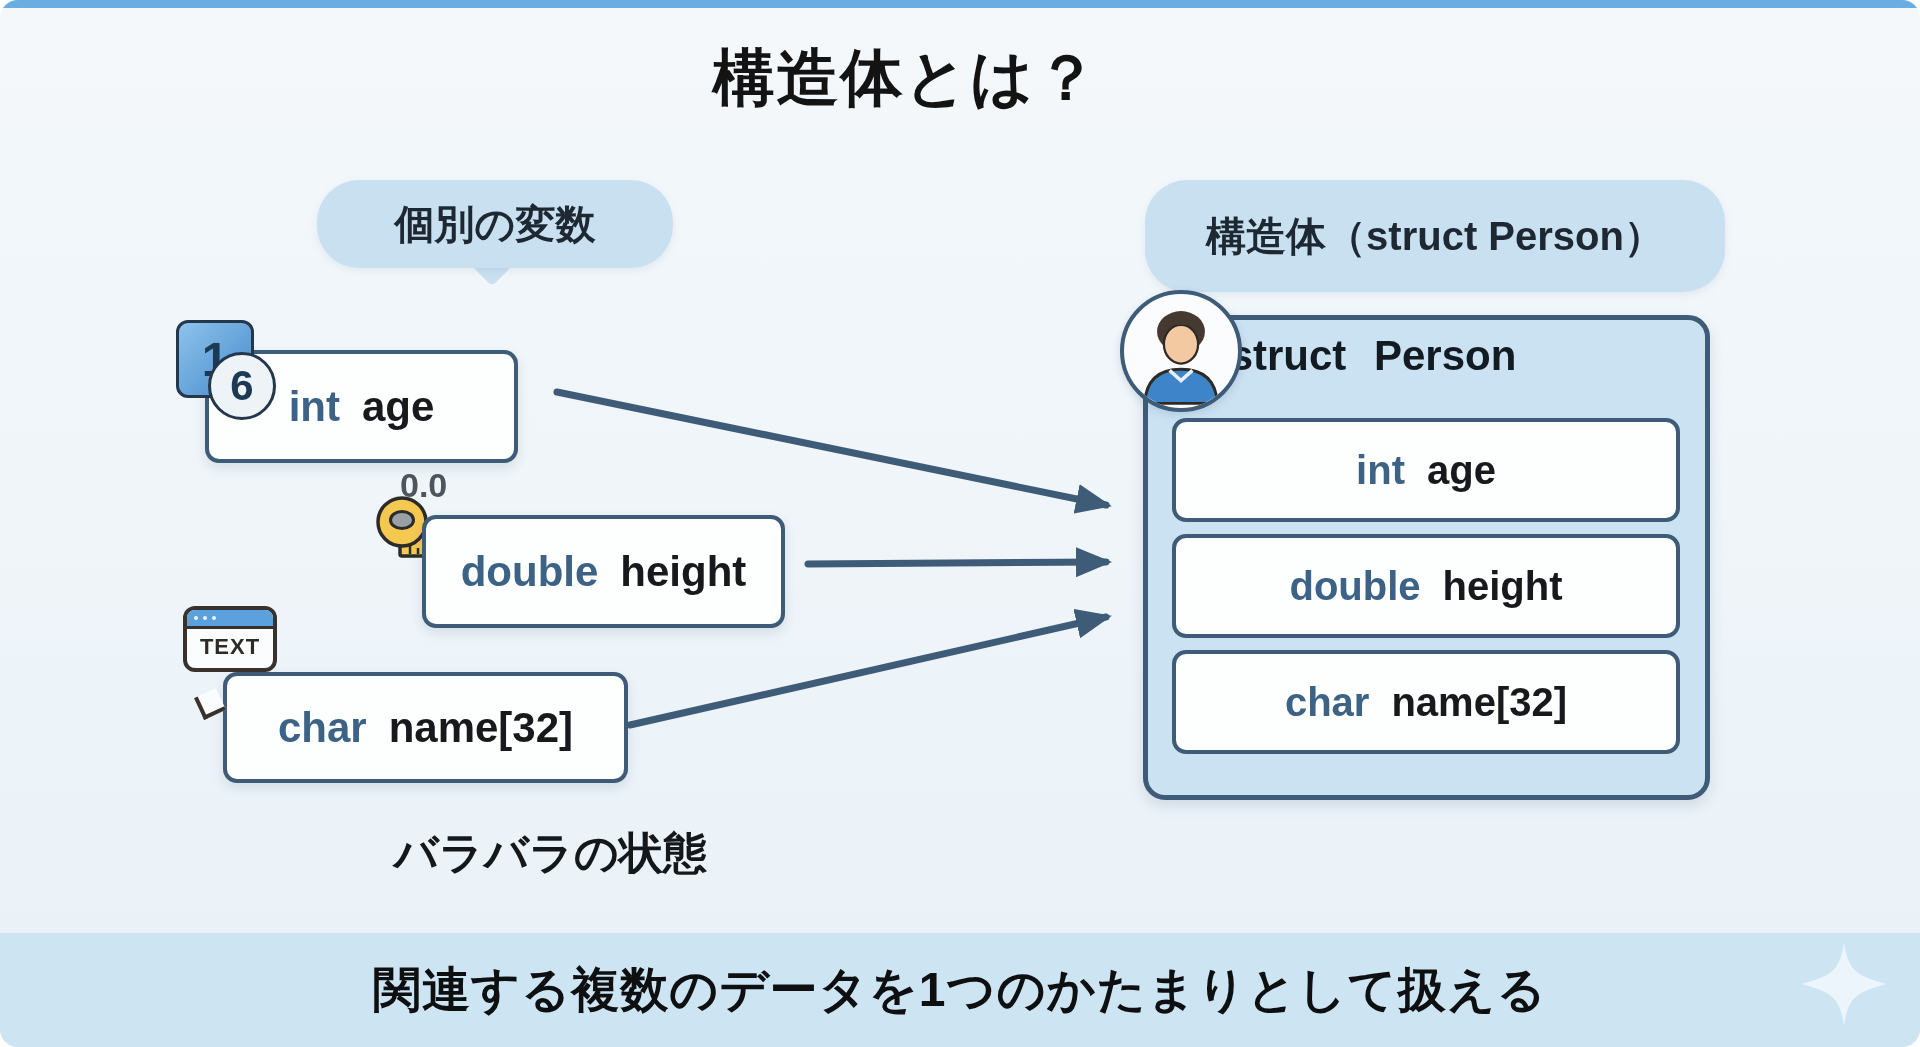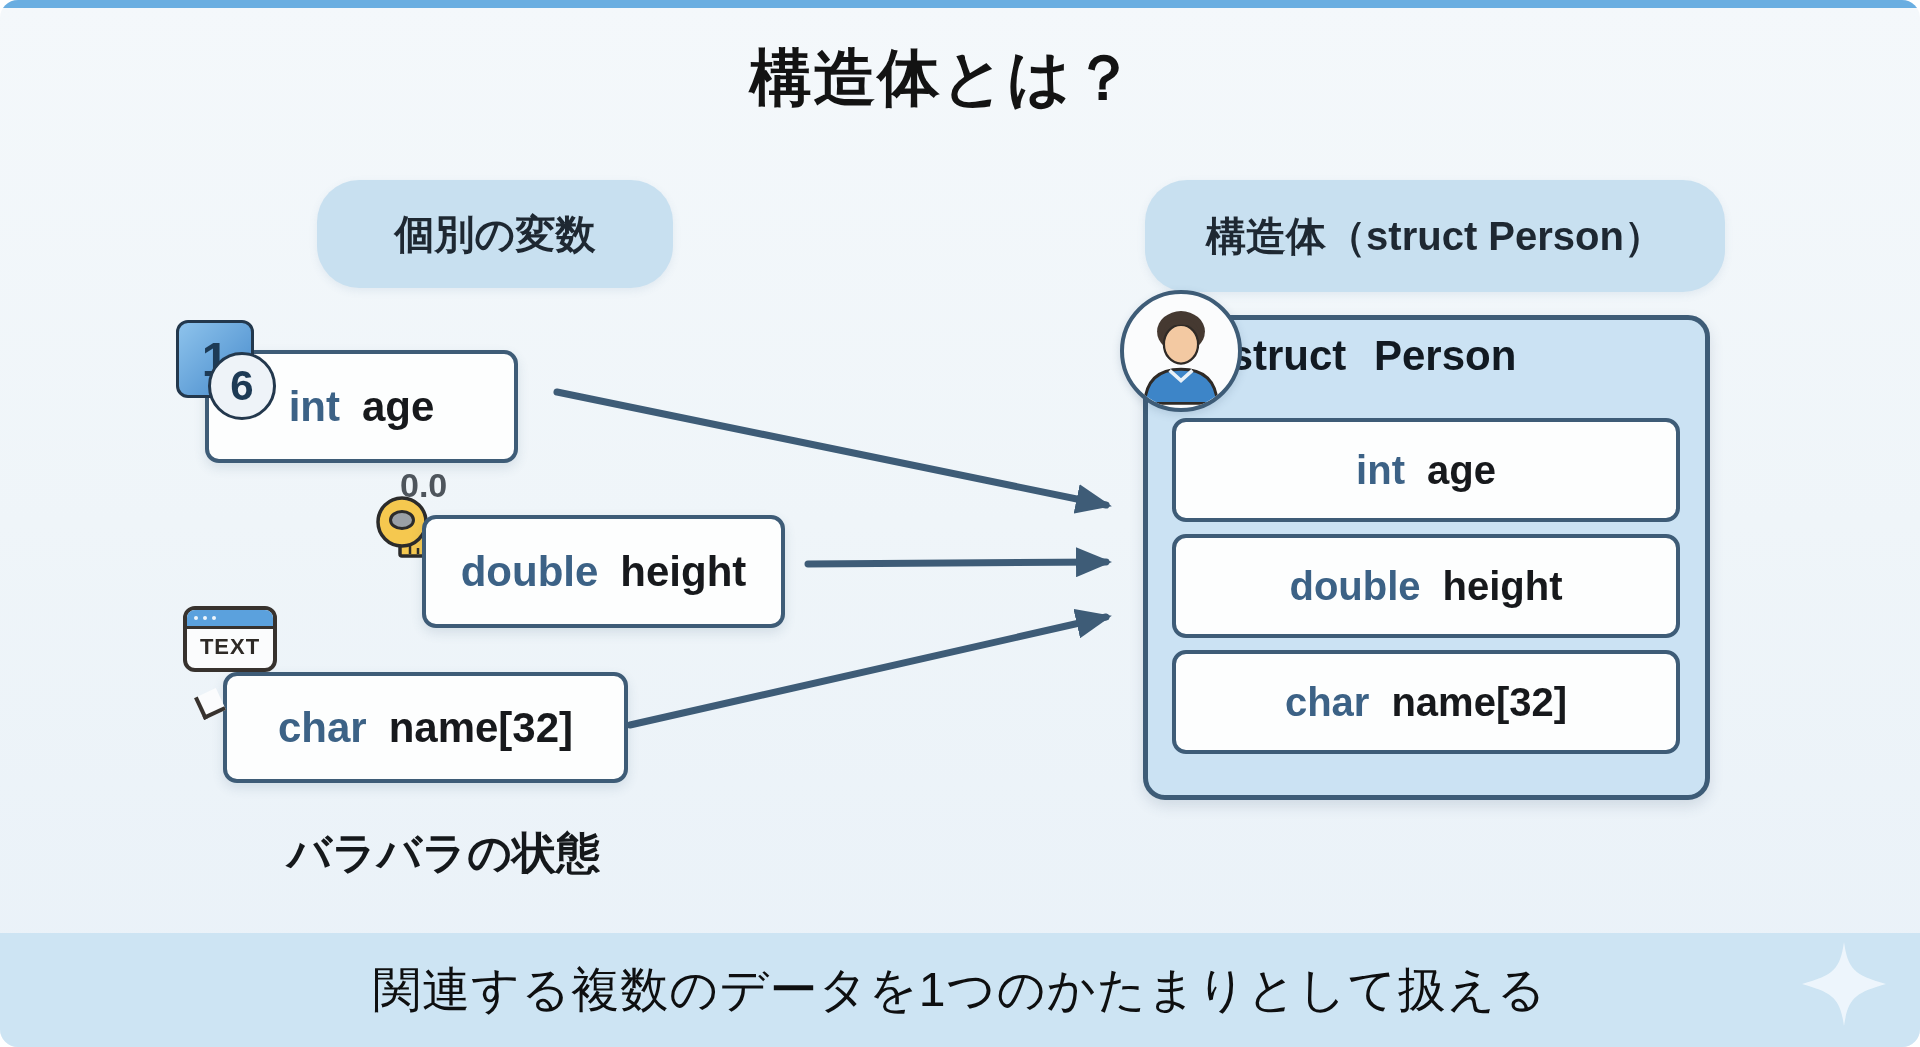--- a/index.html
+++ b/index.html
@@ -1,27 +1,27 @@
 <!DOCTYPE html>
 <html><head>
 <meta charset="utf-8">
 <style>
   html,body{margin:0;padding:0;background:#ffffff;}
   body{font-family:"Liberation Sans","DejaVu Sans",sans-serif;}
   .canvas{position:relative;width:1920px;height:1047px;overflow:hidden;border-radius:18px;
           background:linear-gradient(180deg,#f4f8fb 0%,#eff5f9 50%,#e9f1f8 100%);}
   .top-strip{position:absolute;left:0;top:0;width:1920px;height:8px;background:#6aaee1;}
   .title{position:absolute;left:0;top:36px;width:1812px;margin:0;text-align:center;
-         font-size:62px;font-weight:800;color:#131313;letter-spacing:2px;padding-left:37px;}
+         font-size:62px;font-weight:800;color:#131313;letter-spacing:2px;}
 
   
   .bubble{position:absolute;background:#c8e0f0;border-radius:42px;display:flex;
           align-items:center;justify-content:center;box-shadow:0 3px 8px rgba(80,120,160,.10);}
   .bubble span{font-size:40px;font-weight:800;color:#1e2832;}
-  .bubble-left{left:317px;top:180px;width:356px;height:108px;}
+  .bubble-left{left:317px;top:180px;width:356px;height:88px;}
   .bubble-right{left:1145px;top:180px;width:580px;height:112px;}
   .bubble-tail{position:absolute;width:30px;height:30px;background:#c8e0f0;transform:rotate(45deg);
                border-radius:5px;}
   .tail-left{left:477px;top:250px;}
   .tail-right{left:1368px;top:250px;}
 
   
   .varbox{position:absolute;background:#fdfefe;border:4px solid #3e5c77;border-radius:14px;
           display:flex;align-items:center;justify-content:center;gap:22px;
           box-shadow:0 5px 12px rgba(60,90,120,.14);}
@@ -53,21 +53,21 @@
             border:4px solid #37322e;border-radius:12px;overflow:hidden;z-index:3;}
   .texticon .bar{height:16px;background:#5ba1dd;border-bottom:3px solid #37322e;
                  display:flex;align-items:center;gap:5px;padding-left:7px;}
   .texticon .dot{width:4px;height:4px;border-radius:50%;background:#eef5fb;}
   .texticon .lbl{display:block;text-align:center;font-size:22px;font-weight:700;color:#2e2a26;
                  letter-spacing:1px;line-height:36px;}
   .texticon-tail{position:absolute;left:198px;top:692px;width:20px;height:20px;background:#fbfcfd;
                  border-right:4px solid #37322e;border-bottom:4px solid #37322e;transform:rotate(65deg);z-index:2;}
 
   
-  .caption{position:absolute;font-size:44px;font-weight:800;color:#15181b;text-align:left;width:420px;}
+  .caption{position:absolute;font-size:44px;font-weight:800;color:#15181b;text-align:right;width:420px;}
   .caption-left{left:287px;top:824px;}
   .caption-right{left:1215px;top:824px;}
 
   
   .structbox{position:absolute;left:1143px;top:315px;width:557px;height:475px;background:#cbe2f3;
              border:5px solid #3e5c77;border-radius:22px;box-shadow:0 6px 14px rgba(60,90,120,.16);}
   .struct-header{position:absolute;left:1173px;top:332px;width:400px;text-align:center;
                  font-size:42px;font-weight:800;color:#121a22;word-spacing:16px;}
   .field{position:absolute;left:1172px;width:500px;height:96px;background:#fdfefe;
          border:4px solid #3e5c77;border-radius:14px;display:flex;align-items:center;
@@ -81,21 +81,21 @@
           background:#fbfcfd;border:4px solid #3e5c77;overflow:hidden;z-index:4;
           box-shadow:0 3px 8px rgba(60,90,120,.18);}
   .avatar svg{width:100%;height:100%;}
 
   
   .arrows{position:absolute;left:0;top:0;width:1920px;height:1047px;pointer-events:none;}
 
   
   .footer{position:absolute;left:0;top:933px;width:1920px;height:114px;background:#cde4f3;
           display:flex;align-items:center;justify-content:center;}
-  .footer-msg{font-size:48px;font-weight:400;color:#0e0f10;letter-spacing:1px;}
+  .footer-msg{font-size:48px;font-weight:700;color:#0e0f10;letter-spacing:1px;}
   .sparkle{position:absolute;left:1798px;top:938px;width:92px;height:92px;}
 </style>
 </head>
 <body>
 
 <div class="canvas">
   <div class="top-strip"></div>
   <h1 class="title">構造体とは？</h1>
 
   <svg class="arrows" viewBox="0 0 1920 1047">

